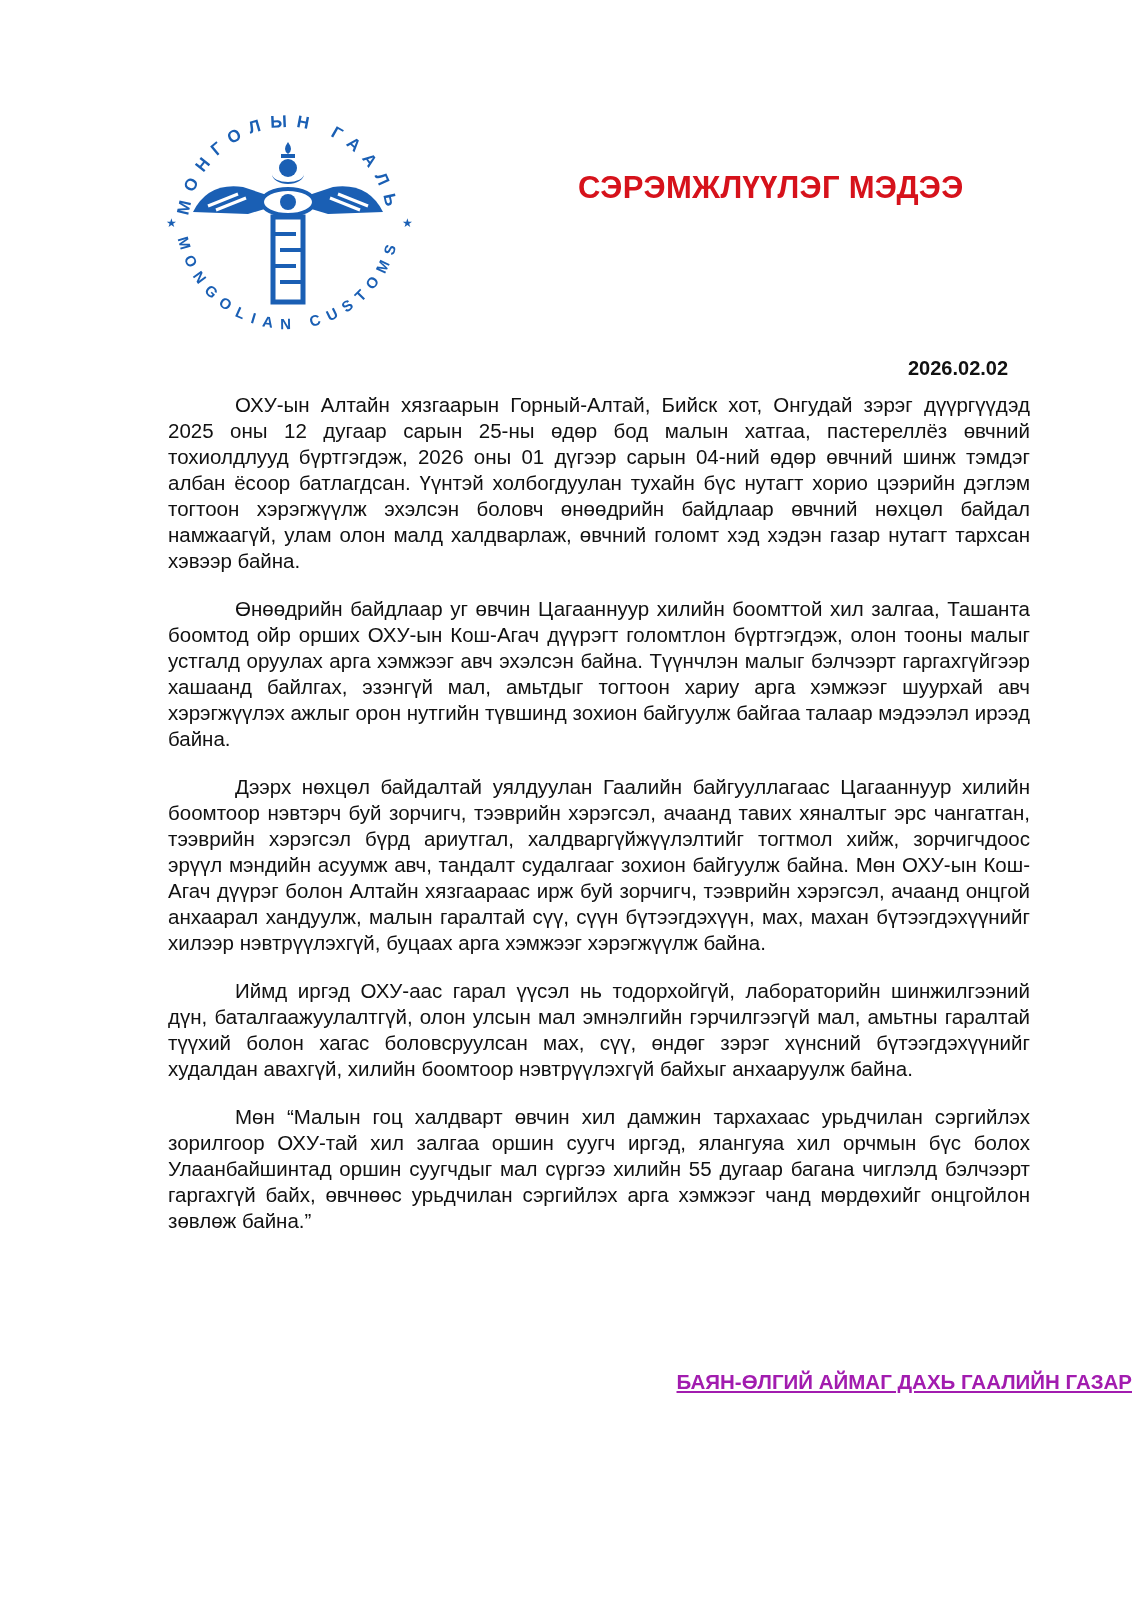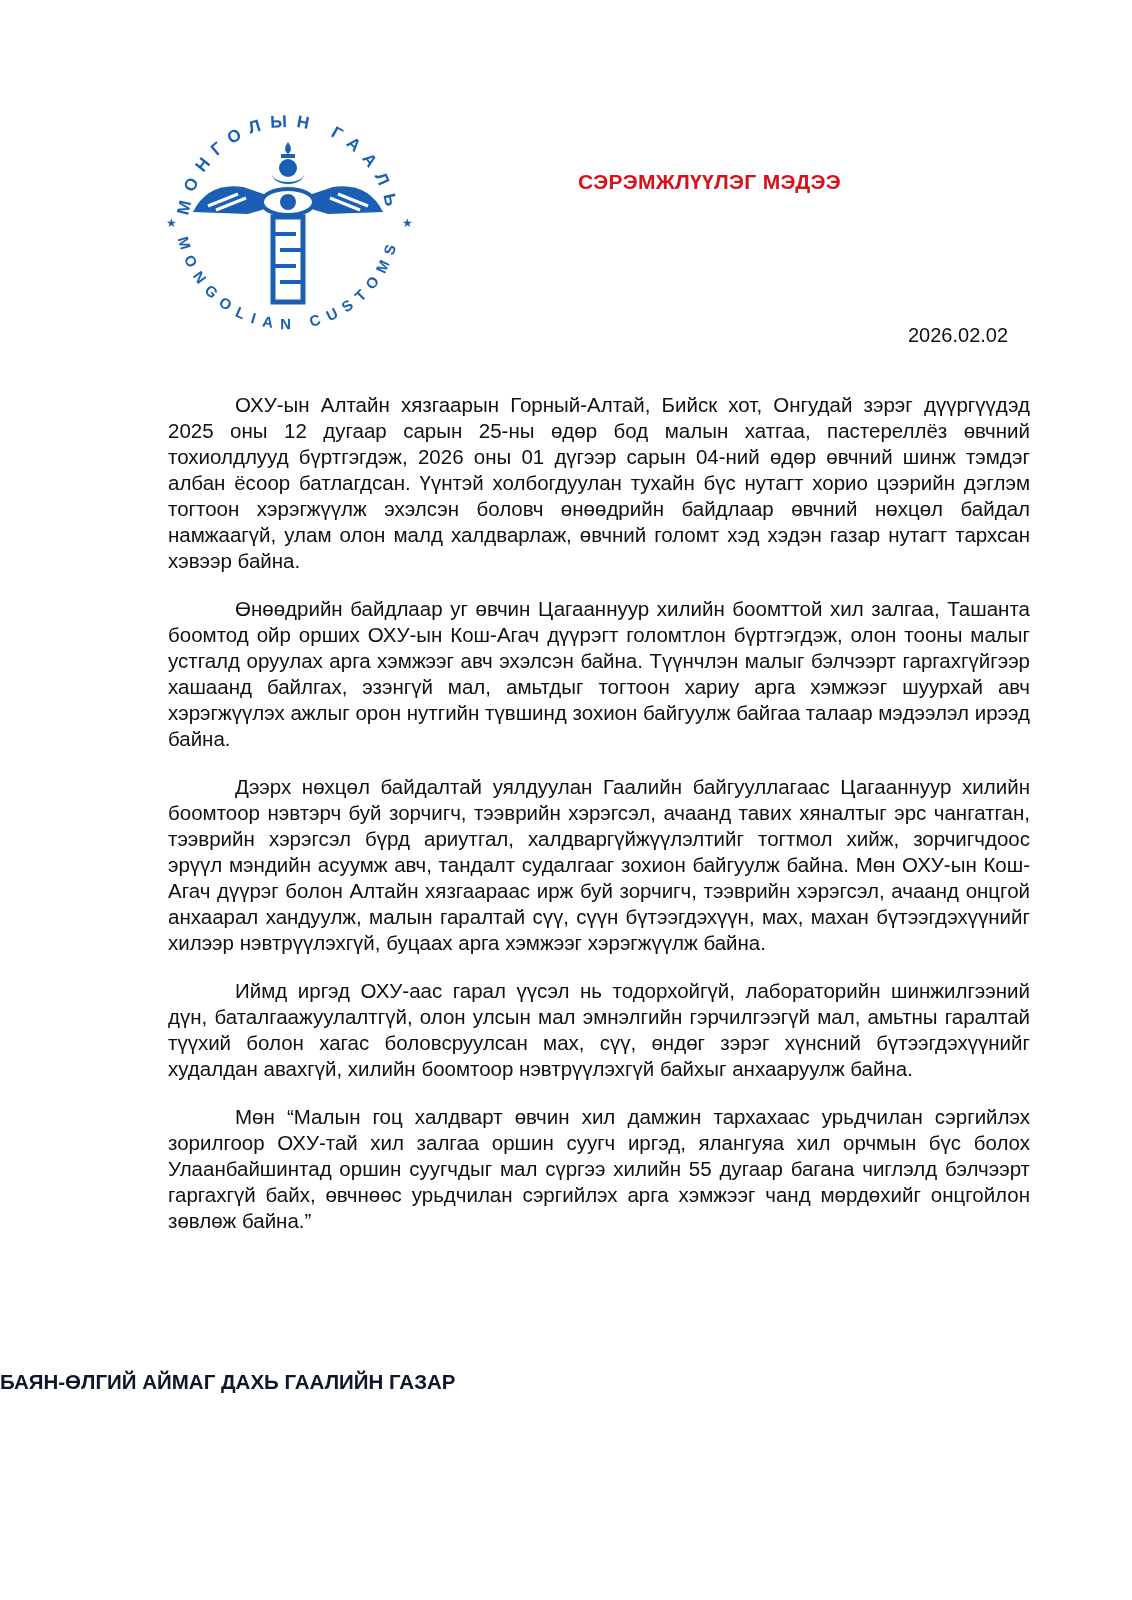--- a/index.html
+++ b/index.html
@@ -1,26 +1,26 @@
 <!DOCTYPE html>
 <html><head>
 <meta charset="utf-8">
 <style>
   html, body { margin: 0; padding: 0; background: #ffffff; }
   body { width: 1132px; height: 1600px; position: relative; overflow: hidden;
          font-family: "Liberation Sans", sans-serif; color: #111; }
   .logo { position: absolute; left: 148px; top: 102px; width: 280px; height: 235px; }
-  .title { position: absolute; left: 578px; top: 170px; font-size: 21px; font-weight: bold;
+  .title { position: absolute; left: 578px; top: 170px; font-size: 31px; font-weight: bold;
            color: #d6121b; letter-spacing: 0.3px; white-space: nowrap; }
-  .date { position: absolute; left: 908px; top: 324px; font-size: 20px; font-weight: normal; color: #111; }
+  .date { position: absolute; left: 908px; top: 357px; font-size: 20px; font-weight: bold; color: #111; }
   .body { position: absolute; left: 160px; top: 392px; width: 870px; }
   .para { font-size: 20.5px; line-height: 26px; text-align: justify; text-indent: 67px;
           margin: 0 0 22px 8px; }
-  .footer { position: absolute; left: 0; width: 1132px; top: 1370px; text-align: left;
-            font-size: 20.5px; font-weight: bold; color: #0f172a; }
+  .footer { position: absolute; left: 0; width: 1132px; top: 1370px; text-align: right;
+            font-size: 20.5px; font-weight: bold; color: #a21caf; text-decoration: underline; }
 </style>
 </head>
 <body>
 
 <div class="logo">
   <svg width="280" height="235" viewBox="0 0 280 235">
     <defs>
       <path id="arcTop" d="M 40 125 A 100 100 0 0 1 240 125"></path>
       <path id="arcBot" d="M 28 115 A 112 112 0 0 0 252 115"></path>
     </defs>

